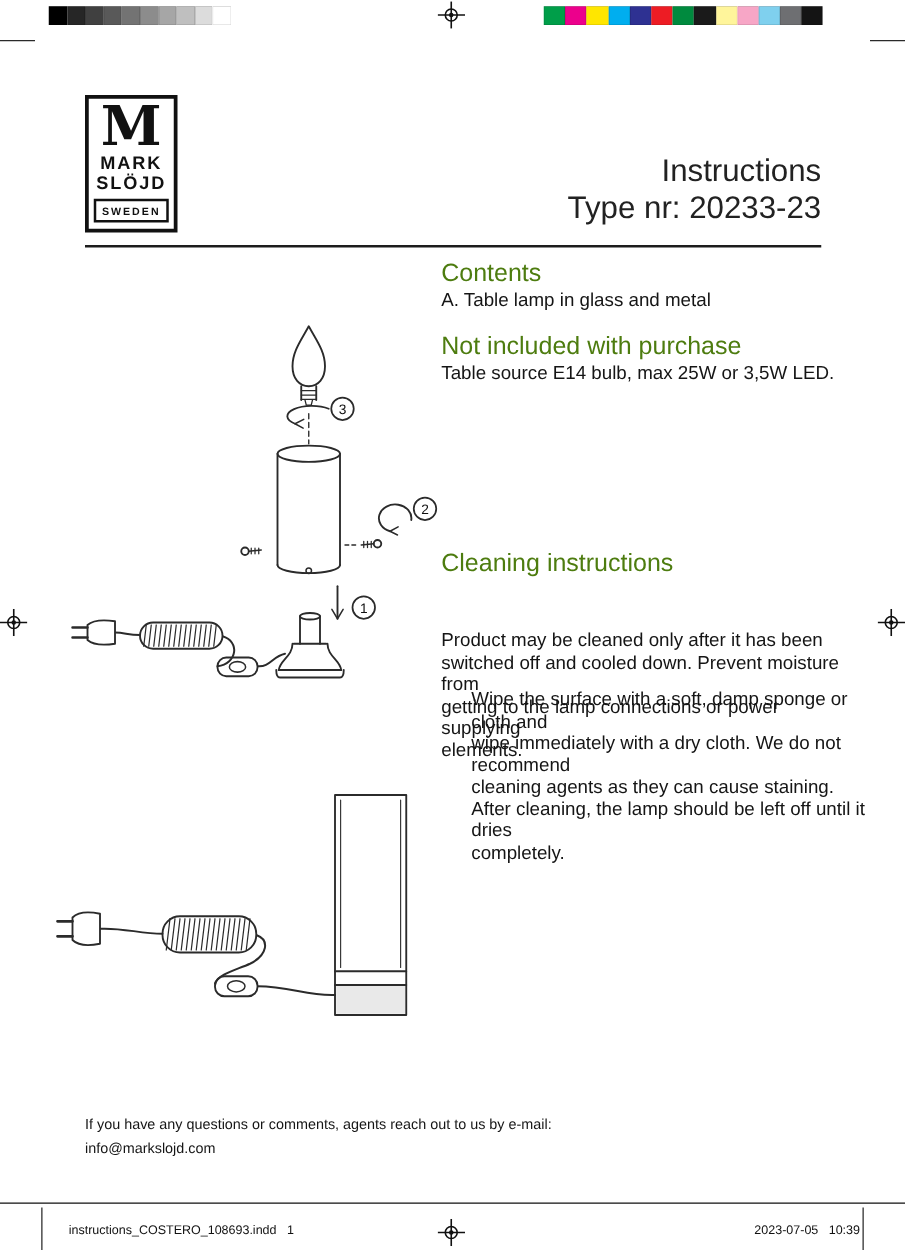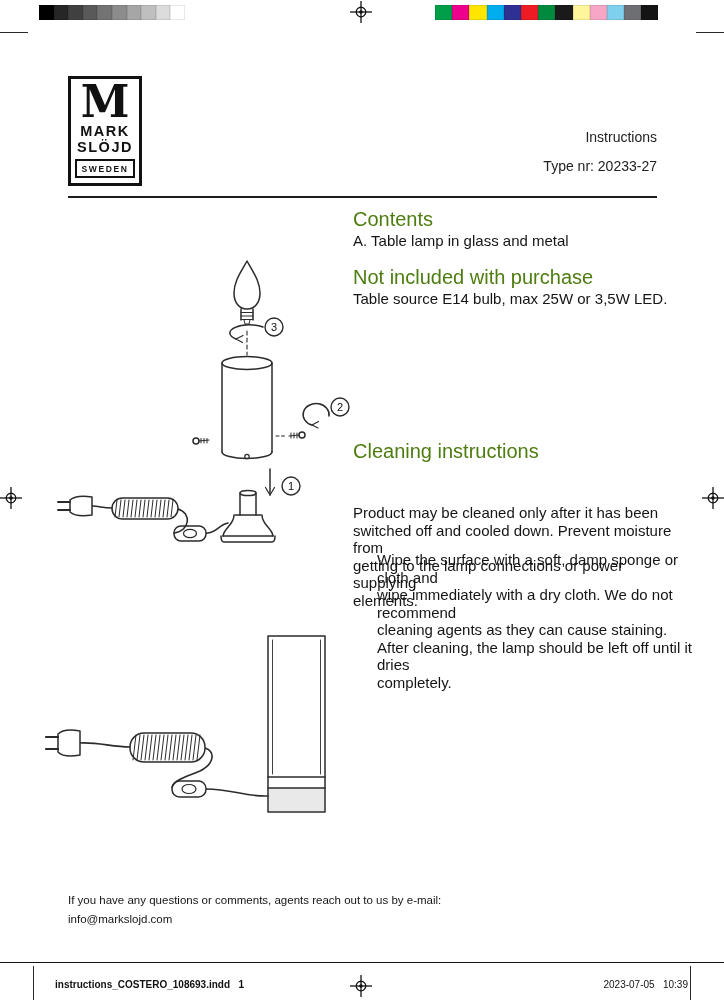--- a/index.html
+++ b/index.html
@@ -23,38 +23,38 @@
   .crop-tr{left:696px;top:32px;width:28px;height:1px;}
   .crop-bl{left:33px;top:966px;width:1px;height:34px;}
   .crop-br{left:690px;top:966px;width:1px;height:34px;}
   
   .logo{position:absolute;left:68px;top:76px;width:74px;border:3px solid #111;text-align:center;padding:2px 2px 5px;box-sizing:border-box;background:#fff;}
   .logo-m{font-family:"DejaVu Serif",serif;font-weight:700;font-size:44px;line-height:0.95;color:#111;}
   .logo-word{font-weight:700;font-size:14.5px;letter-spacing:1.5px;line-height:1.15;color:#111;}
   .logo-sweden{border:2.5px solid #111;margin:3px 2px 0;font-weight:700;font-size:8.5px;letter-spacing:1.6px;padding:2.5px 0 2px;color:#111;}
   
   .header-block{position:absolute;top:123px;right:67px;text-align:right;}
-  .header-line{font-size:14px;line-height:29px;color:#222;}
+  .header-line{font-size:25px;line-height:29px;color:#222;}
   .rule{position:absolute;left:68px;top:196px;width:589px;height:1.5px;background:#1c1c1c;}
   
   .sec-h{position:absolute;font-size:20px;color:#4d7c0f;}
   .sec-b{position:absolute;font-size:15px;line-height:17.5px;color:#151515;white-space:pre-line;width:330px;}
   .contents-h{left:353px;top:208px;}
   .contents-b{left:353px;top:232px;}
   .ni-h{left:353px;top:266px;}
   .ni-b{left:353px;top:290px;}
   .ni-note{left:353px;top:318px;}
   .cl-h{left:353px;top:440px;text-align:right;}
   .cl-p1{left:353px;top:464px;margin-top:40px;}
   .cl-p2{left:333px;top:551px;margin-left:44px;}
   .contact{position:absolute;left:68px;top:891px;font-size:11.5px;line-height:19px;color:#151515;white-space:pre-line;}
   
   .footer-line{position:absolute;left:0;top:962px;width:724px;height:1px;background:#111;}
   .slug{position:absolute;top:979px;font-size:10px;color:#111;white-space:pre;}
-  .slug-left{left:55px;font-weight:bold;}
+  .slug-left{left:55px;}
   .slug-right{right:36px;}
   
   svg.diagram{position:absolute;}
   .diag1{left:50px;top:255px;}
   .diag2{left:40px;top:630px;}
 </style>
 </head>
 <body>
 
 <div class="page">
@@ -114,21 +114,21 @@
 
   <div class="logo">
     <div class="logo-m">M</div>
     <div class="logo-word">MARK</div>
     <div class="logo-word">SLÖJD</div>
     <div class="logo-sweden">SWEDEN</div>
   </div>
 
   <div class="header-block">
     <div class="header-line">Instructions</div>
-    <div class="header-line">Type nr: 20233-27</div>
+    <div class="header-line">Type nr: 20233-23</div>
   </div>
   <div class="rule"></div>
 
   <div class="sec-h contents-h">Contents</div>
   <div class="sec-b contents-b">A. Table lamp in glass and metal</div>
 
   <div class="sec-h ni-h">Not included with purchase</div>
   <div class="sec-b ni-b">Table source E14 bulb, max 25W or 3,5W LED.</div>
 
   <div class="sec-h cl-h">Cleaning instructions</div>

